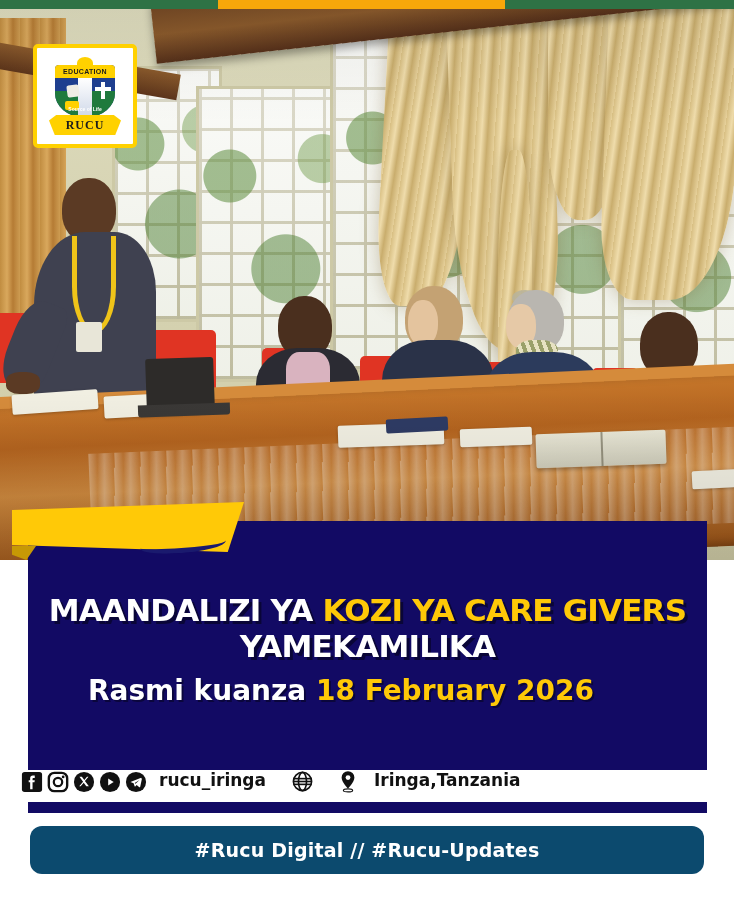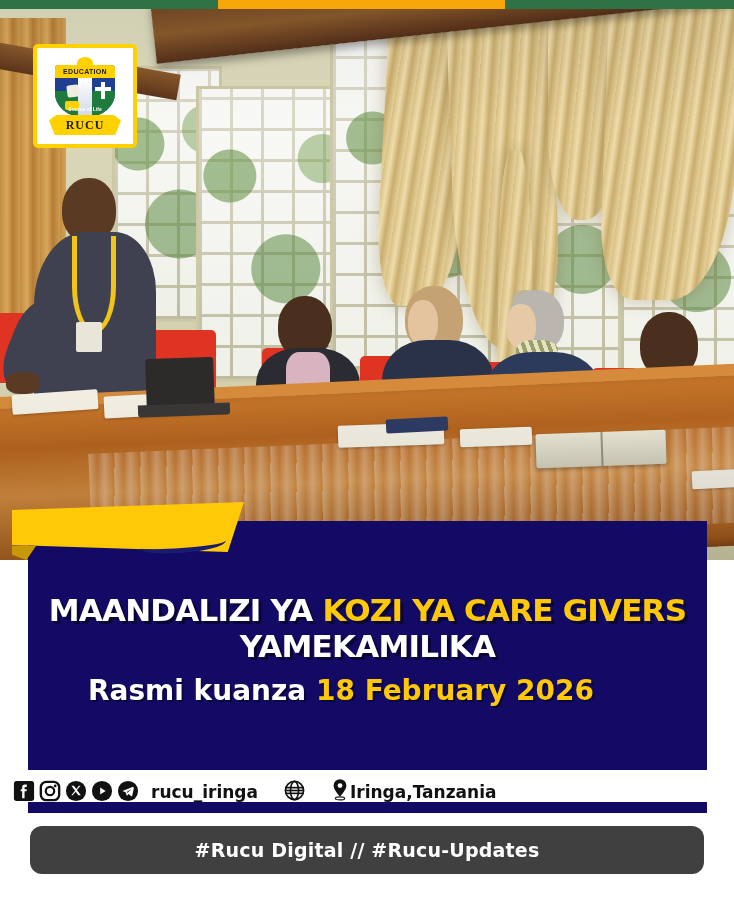--- a/index.html
+++ b/index.html
@@ -408,22 +408,22 @@
   }
   .subtitle .hl { color: #ffc907; }
 
   
   .contact-bar {
     position: absolute;
     left: 0; top: 770px; width: 734px; height: 32px;
     background: #ffffff;
     z-index: 58;
     display: flex;
-    align-items: flex-end;
-    padding-left: 12px;
+    align-items: flex-start;
+    padding-left: 20px;
     box-sizing: border-box;
   }
   .social-icons { display: flex; align-items: center; gap: 3px; }
   .si {
     width: 23px; height: 23px;
     display: flex; align-items: center; justify-content: center;
     color: #111111;
   }
   .si svg { display: block; }
   .contact-handle {
@@ -432,36 +432,37 @@
     font-weight: bold; font-size: 17px; color: #111111;
   }
   .globe-icon { margin-left: 25px; width: 23px; height: 23px; color:#111; }
   .contact-web {
     margin-left: 16px;
     font-family: "DejaVu Sans", sans-serif;
     font-weight: bold; font-size: 17px; color: #111111;
   }
   .pin-icon { margin-left: 24px; width: 20px; height: 24px; color:#111; }
   .contact-loc {
+    margin-left: 16px;
     font-family: "DejaVu Sans", sans-serif;
     font-weight: bold; font-size: 17px; color: #111111;
   }
 
   .thin-navy {
     position: absolute;
     left: 28px; top: 802px; width: 679px; height: 11px;
     background: #120a64; z-index: 58;
   }
 
   
   .footer-pill {
     position: absolute;
     left: 30px; top: 826px;
     width: 674px; height: 48px;
-    background: #404040;
+    background: #0c4a6e;
     border-radius: 12px;
     z-index: 58;
     display: flex; align-items: center; justify-content: center;
   }
   .footer-pill span {
     font-family: "DejaVu Sans", sans-serif;
     font-weight: bold;
     font-size: 19px;
     color: #ffffff;
     letter-spacing: .2px;

